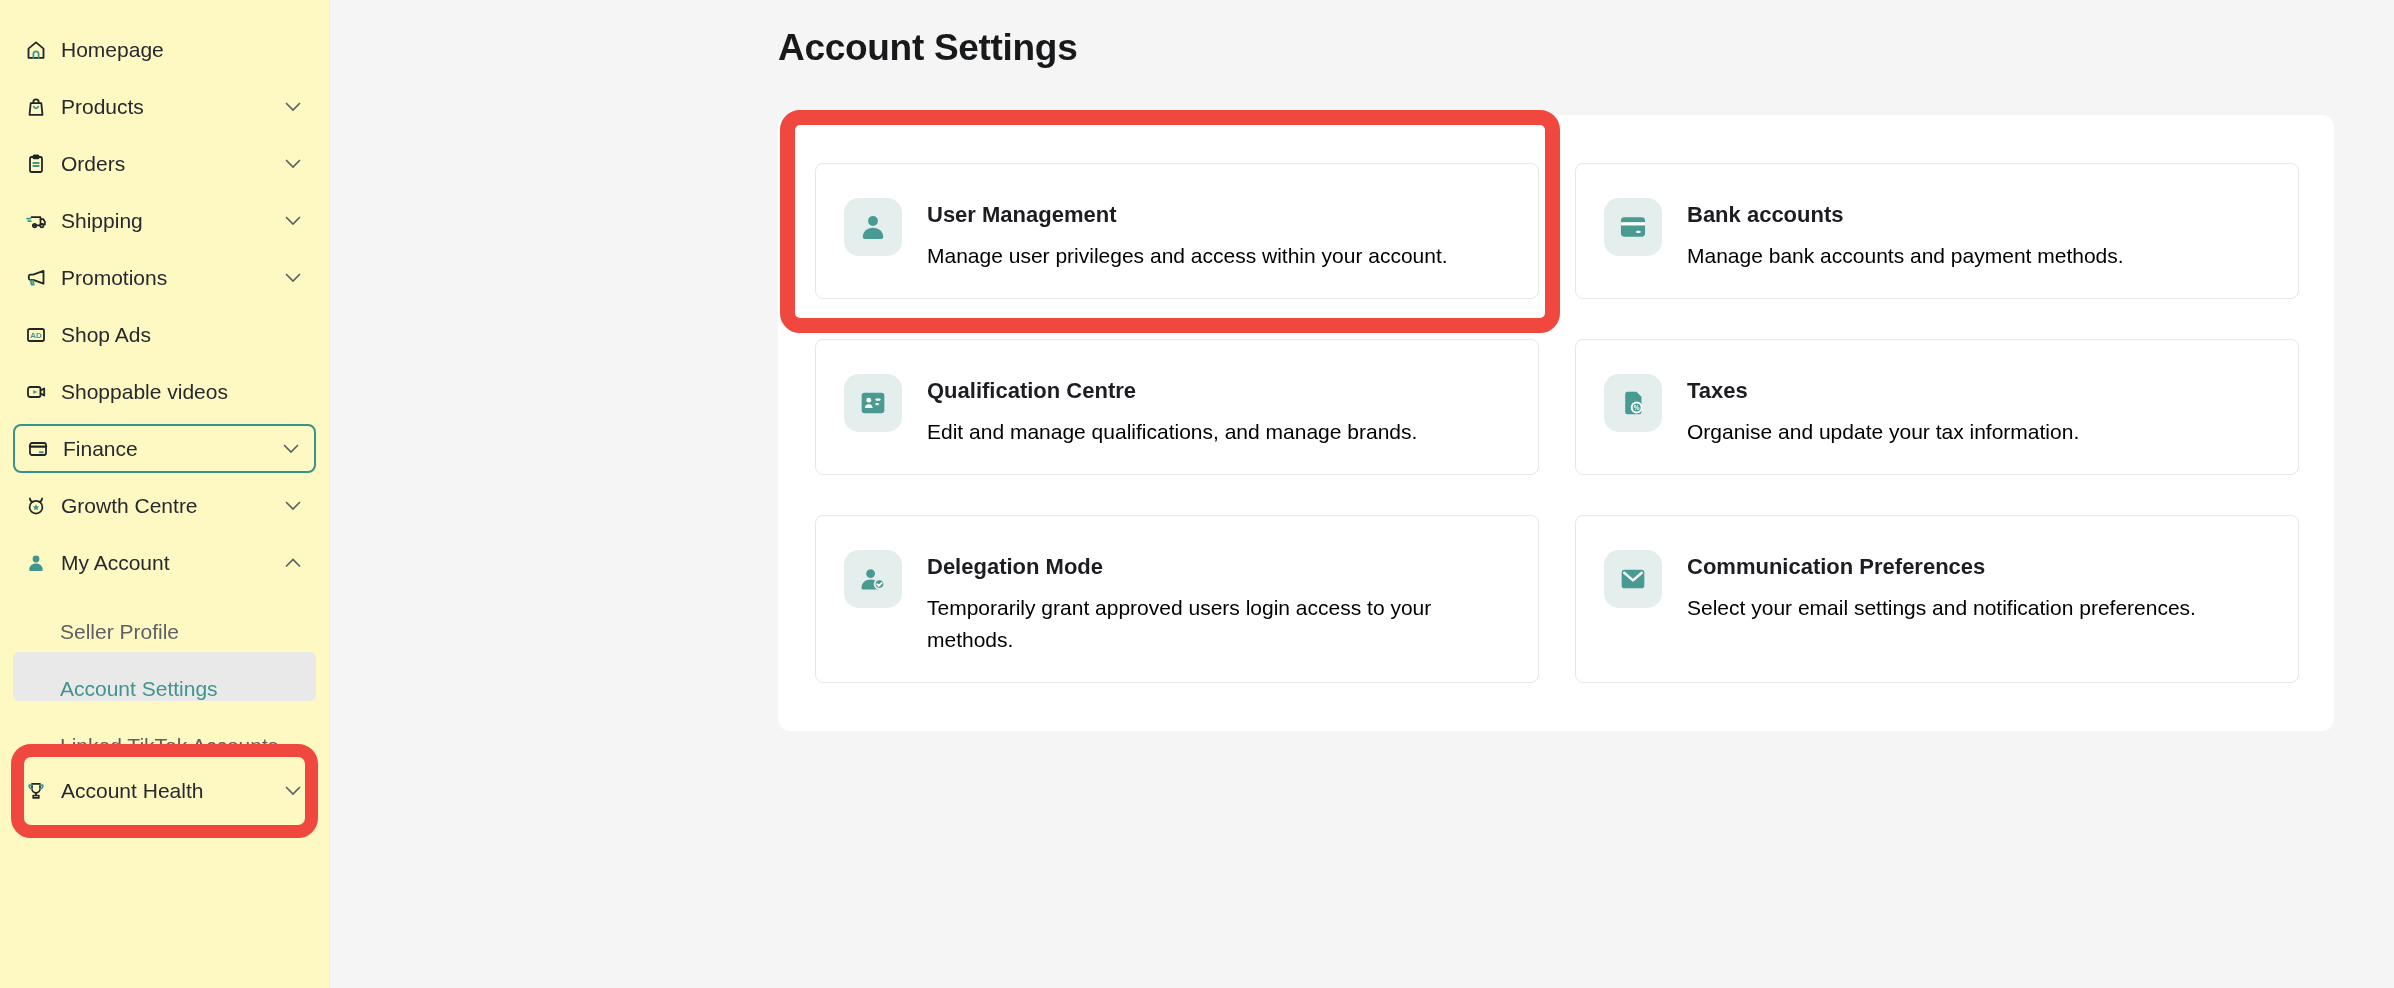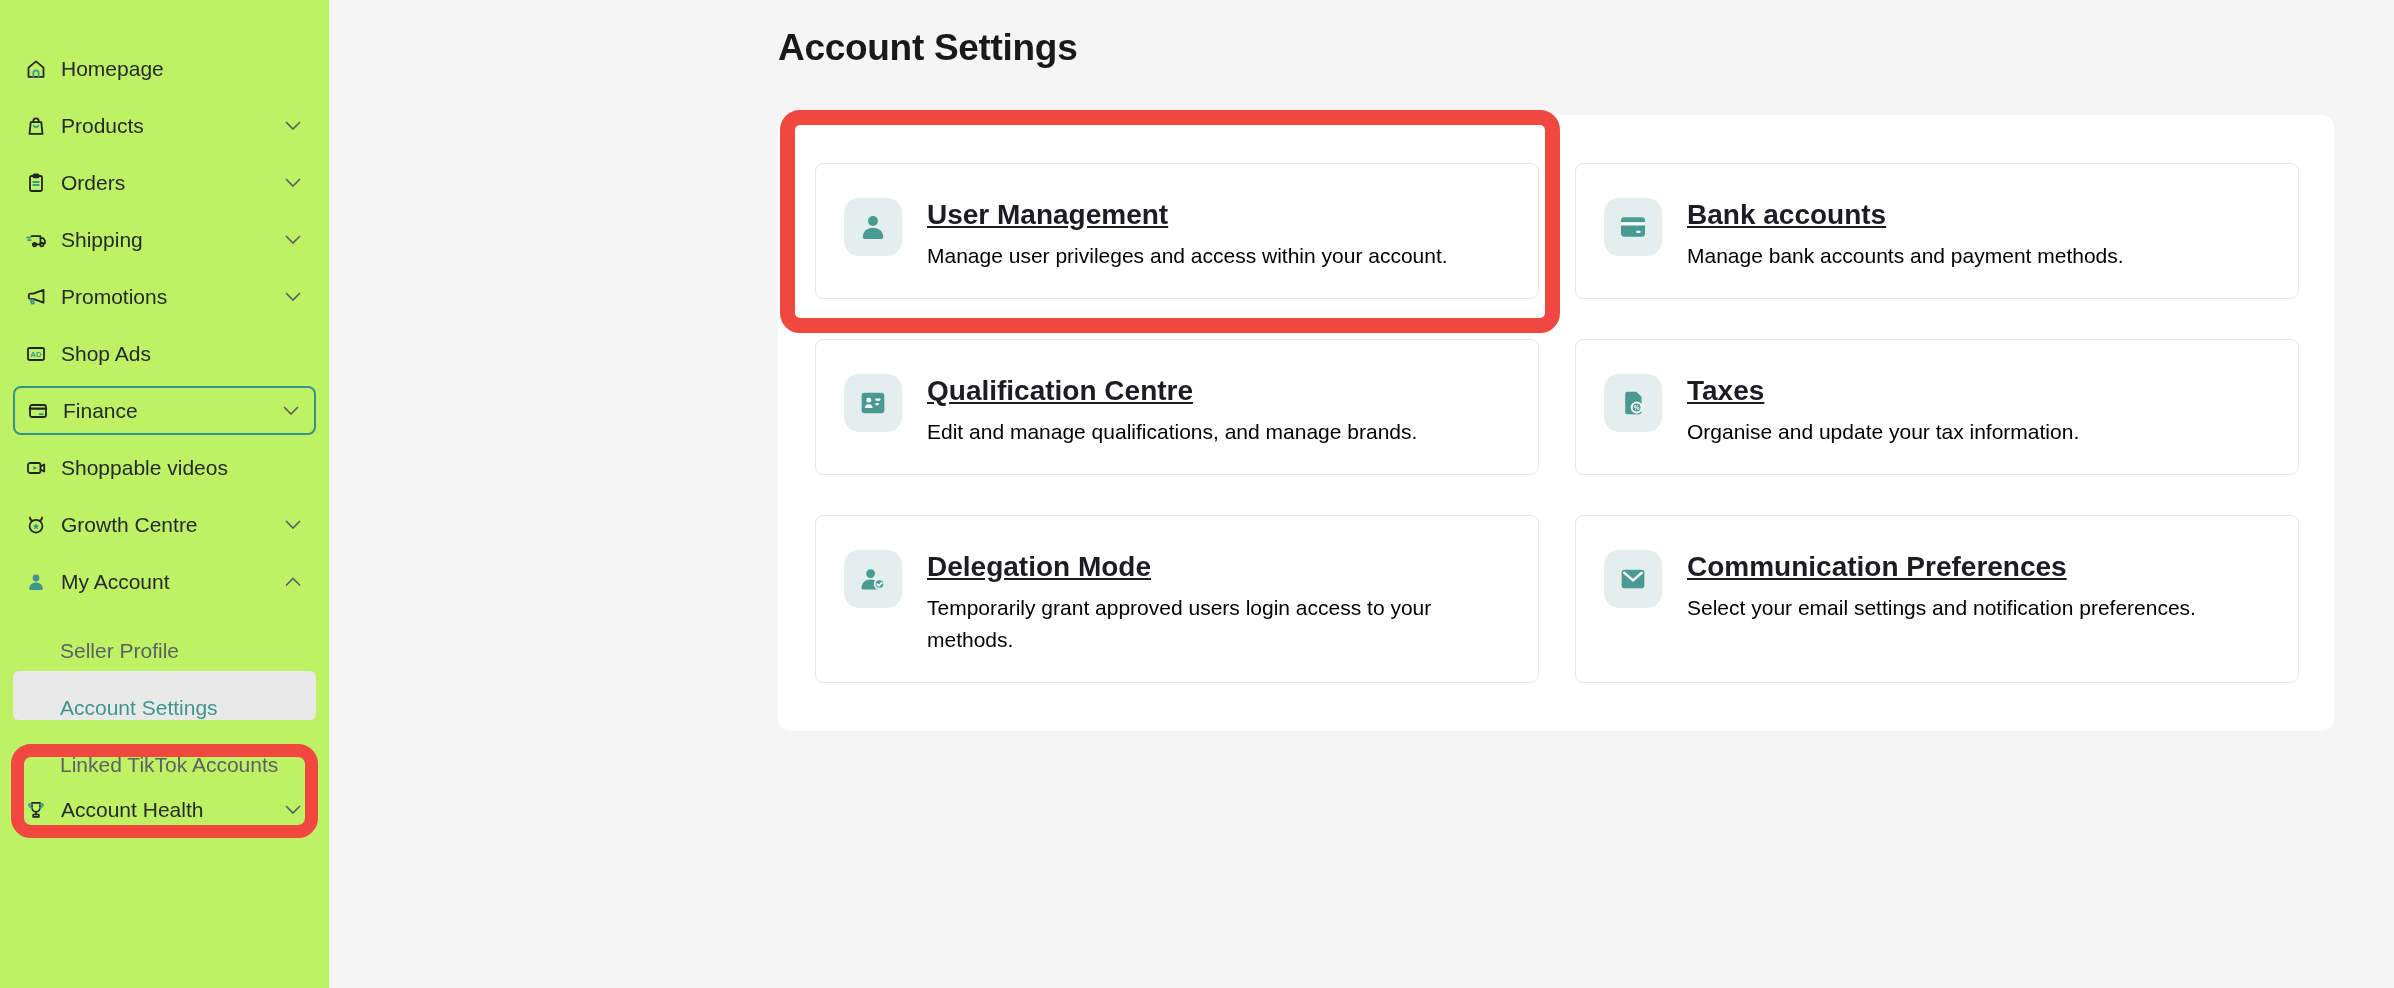--- a/index.html
+++ b/index.html
@@ -7,22 +7,22 @@
   body {
     font-family:"Liberation Sans", sans-serif;
     background:#f5f5f6;
     position:relative;
     color:#26292d;
   }
 
   
   .sidebar {
     position:absolute; left:0; top:0; width:330px; height:988px;
-    background:#bef264; border-right:1px solid #ededee;
-    padding-top:44px;
+    background:#fef9c3; border-right:1px solid #ededee;
+    padding-top:25px;
   }
   .nav-item {
     height:49px; margin:0 13px 8px 13px; padding:0 14px 0 11px;
     display:flex; align-items:center; gap:13px;
     border-radius:8px; cursor:pointer; background:transparent;
   }
   .nav-item .icon { width:24px; height:24px; flex:0 0 24px; display:flex; align-items:center; justify-content:center; }
   .nav-item .label { font-size:21px; color:#26292d; flex:1 1 auto; white-space:nowrap; }
   .nav-item .chev { width:18px; height:18px; flex:0 0 18px; display:flex; align-items:center; justify-content:center; }
   .nav-item.outlined { border:2px solid #36938b; }
@@ -51,21 +51,21 @@
   }
   .card {
     background:#ffffff; border:1px solid #e6e7e9; border-radius:8px;
     padding:34px 28px 26px 28px;
     display:flex; align-items:flex-start; gap:25px; cursor:pointer;
   }
   .tile {
     width:58px; height:58px; flex:0 0 58px; border-radius:15px;
     background:#e3eeed; display:flex; align-items:center; justify-content:center;
   }
-  .card-title { font-size:28px; font-weight:700; color:#1b1d20; line-height:34px;text-decoration:underline; }
+  .card-title { font-size:22px; font-weight:700; color:#1b1d20; line-height:34px; }
   .card-desc  { font-size:21px; color:#000000; line-height:32px; margin-top:8px; }
 
   
   .annotation {
     position:absolute; border:14px solid #f0483f; border-radius:20px;
     pointer-events:none; z-index:50; background:transparent;
   }
   .annotation.sidebar-box { left:11px; top:744px; width:307px; height:94px; border-width:13px; }
   .annotation.main-box    { left:780px; top:110px; width:780px; height:223px; border-width:15px; }
 
@@ -156,45 +156,45 @@
   <div class="nav-item">
     <span class="icon">
       <svg width="24" height="24" viewBox="0 0 24 24" fill="none">
         <rect x="4" y="6" width="16" height="12" rx="1.8" stroke="#222527" stroke-width="1.8"></rect>
         <text x="12" y="15.4" text-anchor="middle" font-family="Liberation Sans, sans-serif" font-size="8" font-weight="bold" fill="#3E968F">AD</text>
       </svg>
     </span>
     <span class="label">Shop Ads</span>
   </div>
 
+  <div class="nav-item">
+    <span class="icon">
+      <svg width="24" height="24" viewBox="0 0 24 24" fill="none" stroke="#222527" stroke-width="1.8" stroke-linecap="round" stroke-linejoin="round">
+        <rect x="4" y="7" width="12.5" height="10" rx="2"></rect>
+        <path d="M16.5 10.6 L20.2 8.4 v7.2 l-3.7 -2.2"></path>
+        <path d="M9.3 9.9 l4.1 2.1 -4.1 2.1 z" fill="#3E968F" stroke="none"></path>
+      </svg>
+    </span>
+    <span class="label">Shoppable videos</span>
+  </div>
+
   <div class="nav-item outlined">
     <span class="icon">
       <svg width="24" height="24" viewBox="0 0 24 24" fill="none" stroke="#222527" stroke-width="1.8" stroke-linecap="round" stroke-linejoin="round">
         <rect x="4" y="6" width="16" height="12" rx="2"></rect>
         <path d="M4 9.6 h16" stroke-width="2.4"></path>
         <path d="M13.8 15.2 h3" stroke="#3E968F" stroke-width="2"></path>
       </svg>
     </span>
     <span class="label">Finance</span>
     <span class="chev">
       <svg width="16" height="10" viewBox="0 0 16 10" fill="none" stroke="#5c6065" stroke-width="1.7" stroke-linecap="round">
           <polyline points="1.5,1.5 8,8 14.5,1.5"></polyline>
         </svg>
     </span>
-  </div>
-
-  <div class="nav-item">
-    <span class="icon">
-      <svg width="24" height="24" viewBox="0 0 24 24" fill="none" stroke="#222527" stroke-width="1.8" stroke-linecap="round" stroke-linejoin="round">
-        <rect x="4" y="7" width="12.5" height="10" rx="2"></rect>
-        <path d="M16.5 10.6 L20.2 8.4 v7.2 l-3.7 -2.2"></path>
-        <path d="M9.3 9.9 l4.1 2.1 -4.1 2.1 z" fill="#3E968F" stroke="none"></path>
-      </svg>
-    </span>
-    <span class="label">Shoppable videos</span>
   </div>
 
 
   <div class="nav-item">
     <span class="icon">
       <svg width="24" height="24" viewBox="0 0 24 24" fill="none" stroke="#222527" stroke-width="1.7" stroke-linecap="round" stroke-linejoin="round">
         <circle cx="12" cy="13.2" r="6.4"></circle>
         <path d="M8.6 7.8 C6.9 7.4 6 6 5.9 4.4"></path>
         <path d="M15.4 7.8 C17.1 7.4 18 6 18.1 4.4"></path>
         <path d="M12 10.2 l1 2 2.2 .3 -1.6 1.6 .4 2.2 -2 -1 -2 1 .4 -2.2 -1.6 -1.6 2.2 -.3 z" fill="#3E968F" stroke="none"></path>

